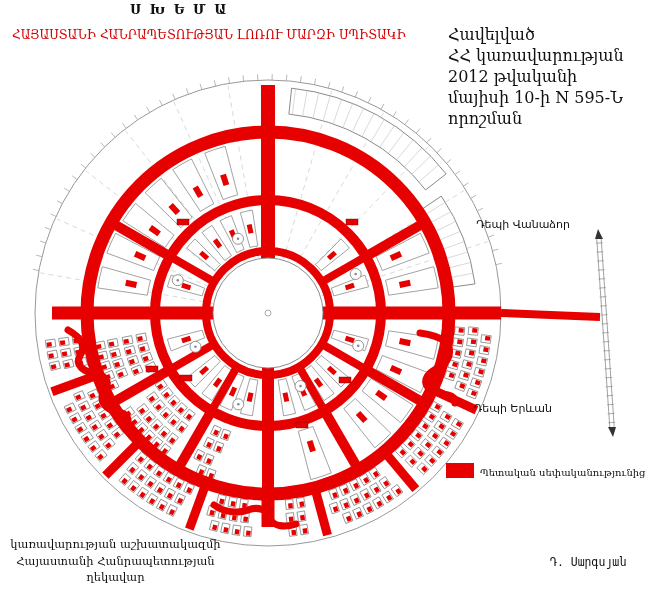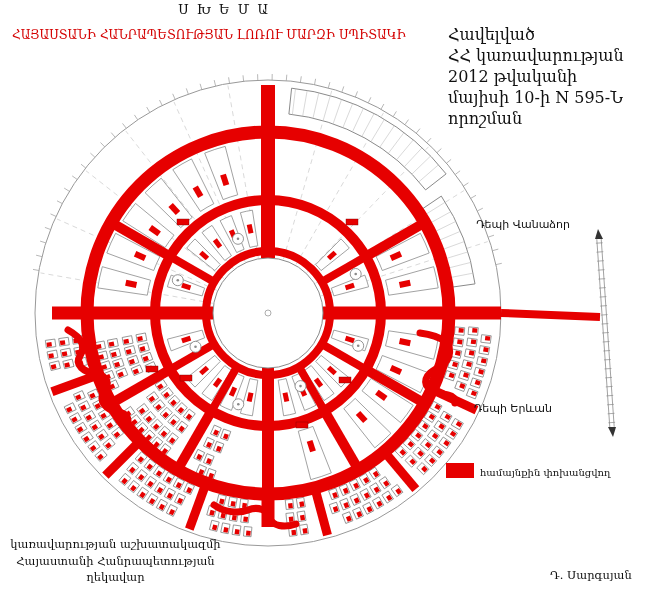--- a/index.html
+++ b/index.html
@@ -3,22 +3,22 @@
 <meta charset="utf-8">
 <style>
   html,body{margin:0;padding:0;background:#fff;}
   .page{
     position:relative;width:670px;height:591px;background:#fff;overflow:hidden;
     font-family:"DejaVu Serif","DejaVu Sans",serif;color:#111;
     --road-red:#e60000;--title-red:#d40000;
   }
   .page svg{position:absolute;left:0;top:0;}
   .scheme-label{
-    position:absolute;left:130px;top:2px;width:140px;text-align:right;
-    font-size:13px;letter-spacing:2px;color:#111;
+    position:absolute;left:130px;top:2px;width:140px;text-align:left;
+    font-size:13px;letter-spacing:2px;color:#111;font-weight:bold;
   }
   .doc-title{
     position:absolute;left:12px;top:27px;width:490px;text-align:left;
     color:var(--title-red);font-size:12px;line-height:1.35;
   }
   .annex{
     position:absolute;left:448px;top:24px;width:220px;text-align:left;
     font-size:16px;line-height:1.32;color:#111;
   }
   .legend{
@@ -28,22 +28,22 @@
   .legend .swatch{
     width:28px;height:15px;background:var(--road-red);flex:0 0 auto;margin:0 6px 2px 0;
   }
   .legend .legend-text{flex:1;}
   .legend sup{font-size:7px;}
   .footer-left{
     position:absolute;left:8px;top:536px;width:215px;text-align:center;
     font-size:11.5px;line-height:1.45;color:#111;
   }
   .signature{
-    position:absolute;left:550px;top:568px;width:110px;
-    font-size:11.5px;color:#111;
+    position:absolute;left:550px;top:555px;width:110px;
+    font-size:11.5px;color:#111;font-family:Liberation Mono, monospace;
   }
   .maplabel{font-family:"DejaVu Sans",sans-serif;font-size:11px;fill:#111;}
 </style>
 </head>
 <body>
 
 <div class="page" style="--road-red: #e60000; --title-red: #d40000;">
 
   <div class="scheme-label">Ս Խ Ե Մ Ա</div>
 
@@ -945,21 +945,21 @@
     <polygon points="598,229 595,239 603,239" fill="#333"></polygon>
     <polygon points="613,437 608,427 616,427" fill="#333"></polygon>
 
     <text x="570" y="228" text-anchor="end" class="maplabel">Դեպի Վանաձոր</text>
     <text x="552" y="412" text-anchor="end" class="maplabel">Դեպի Երևան</text>
   </svg>
 
   <div class="legend">
     <div class="swatch"></div>
     <div class="legend-text">
-      <div>համայնքին փոխանցվող</div>
+      <div>Պետական սեփականությունից</div>
     </div>
   </div>
 
   <div class="footer-left">
     <div>կառավարության աշխատակազմի</div>
     <div>Հայաստանի Հանրապետության</div>
     <div>ղեկավար</div>
   </div>
 
   <div class="signature">Դ. Սարգսյան</div>

